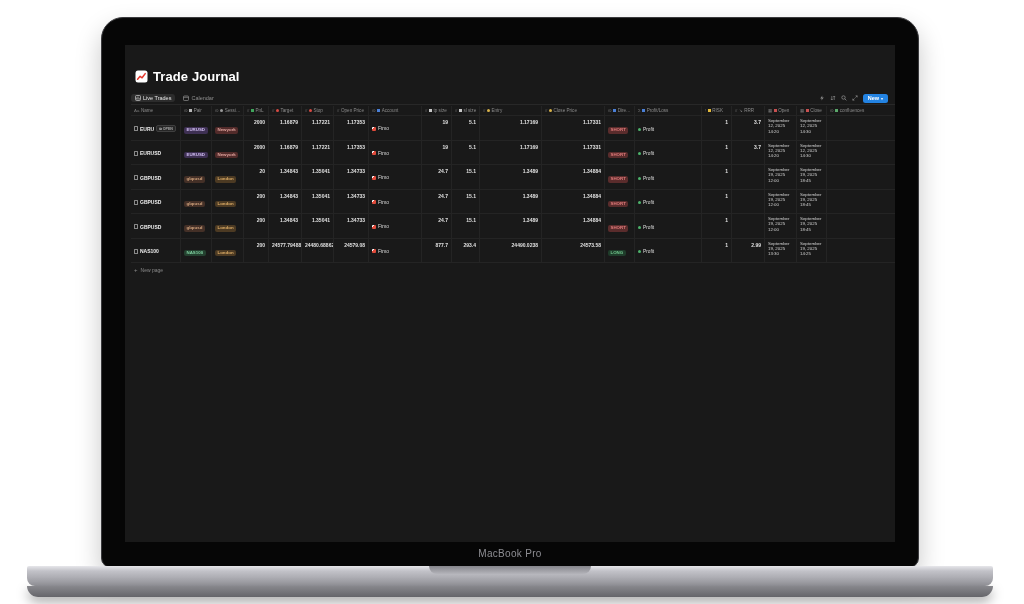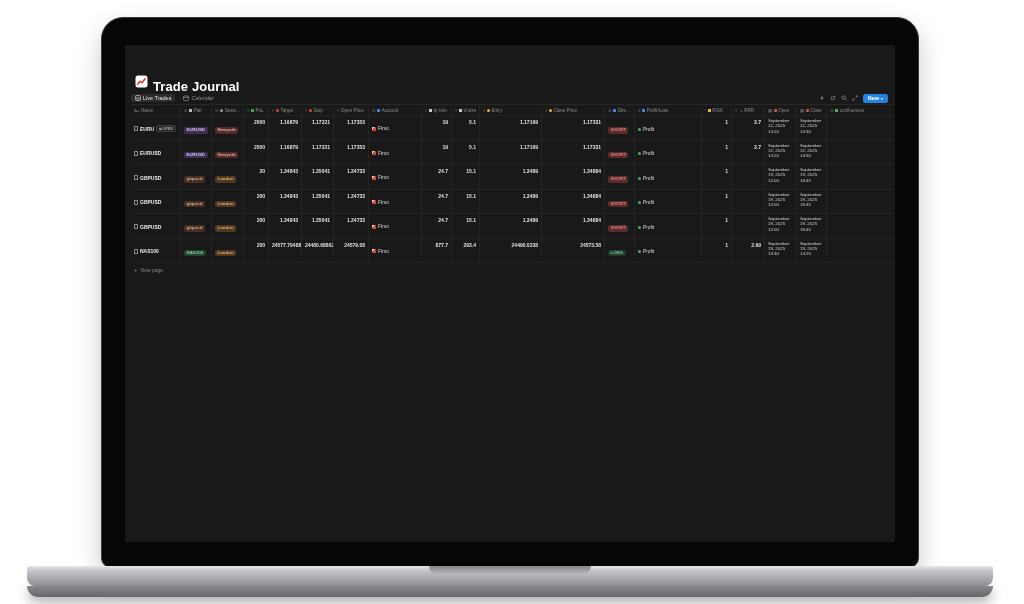--- a/index.html
+++ b/index.html
@@ -18,21 +18,21 @@
     border-radius:2px 2px 8px 8px; }
   .base-notch { position:absolute; left:402px; top:0; width:162px; height:8px;
     background:linear-gradient(180deg,#85858b 0%,#b4b4ba 100%); border-radius:0 0 10px 10px; }
   .base-bottom { position:absolute; left:27px; top:586px; width:966px; height:11px;
     background:linear-gradient(180deg,#88888d 0%,#65656a 100%); border-radius:0 0 16px 16px;
     box-shadow:0 5px 12px rgba(0,0,0,.35); }
 
   
   .app { position:absolute; inset:0; color:#d6d6d6; }
   .app-title-row { position:absolute; top:24px; left:10px; display:flex; align-items:center; gap:5px; }
-  .app-title { font-size:13px; font-weight:bold; color:#ffffff; letter-spacing:.1px;margin-top:10px; }
+  .app-title { font-size:13px; font-weight:bold; color:#ffffff; letter-spacing:.1px; }
   .title-icon { width:13px; height:13px; }
 
   .tab-bar { position:absolute; top:46px; left:6px; right:0; height:14px;
     border-bottom:1px solid #282828; display:flex; align-items:center; }
   .tab { display:flex; align-items:center; gap:2px; font-size:5.5px; color:#8f8f8f;
     padding:1px 4px; border-radius:3px; margin-right:4px; cursor:default; }
   .tab.active { background:#2c2c2c; color:#e6e6e6; }
   .tab-controls { position:absolute; right:7px; top:0; height:14px; display:flex; align-items:center; gap:5px; }
   .tc-icon { width:6px; height:6px; display:block; }
   .new-btn { background:#2383e2; color:#fff; font-size:5.5px; font-weight:bold;
@@ -438,20 +438,21 @@
               <div class="cell last" style="width: 70px;"></div>
             </div>
             <div class="newpage-row">
               <span class="np-plus">+</span>
               <span>New page</span>
             </div>
           </div>
 
       </div>
     </div>
+    <div class="bezel-label">MacBook Pro</div>
   </div>
 
   <div class="base">
     <div class="base-notch"></div>
   </div>
   <div class="base-bottom"></div>
 
 </div>
 
 </body></html>

